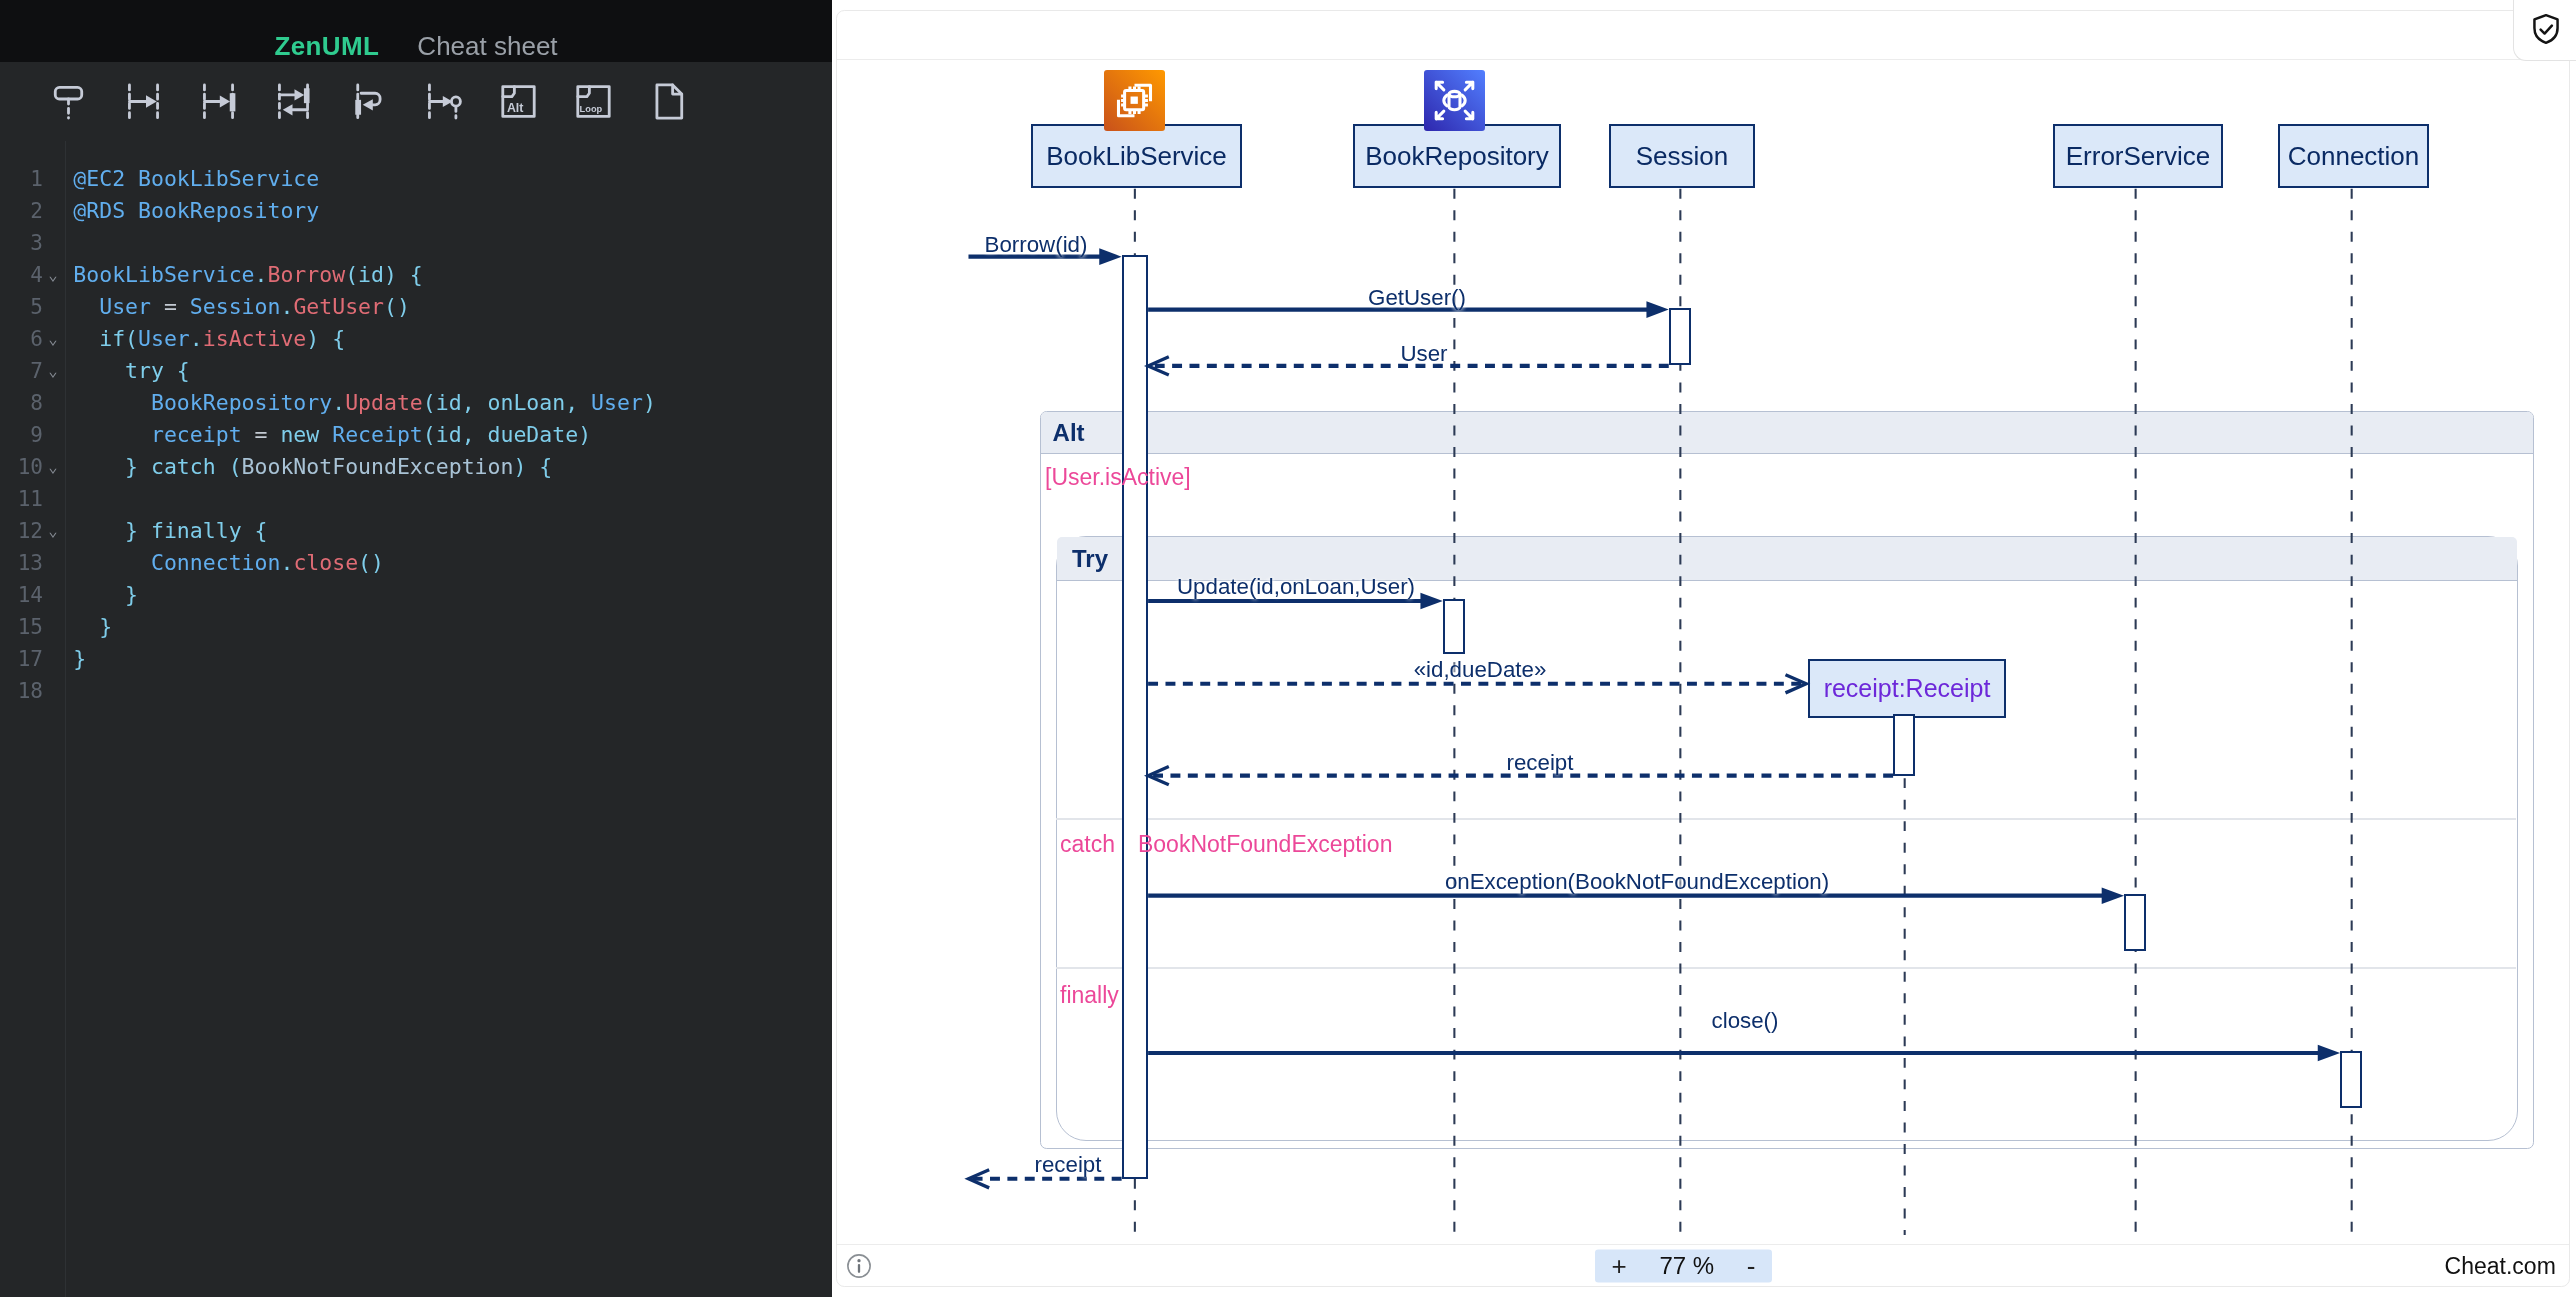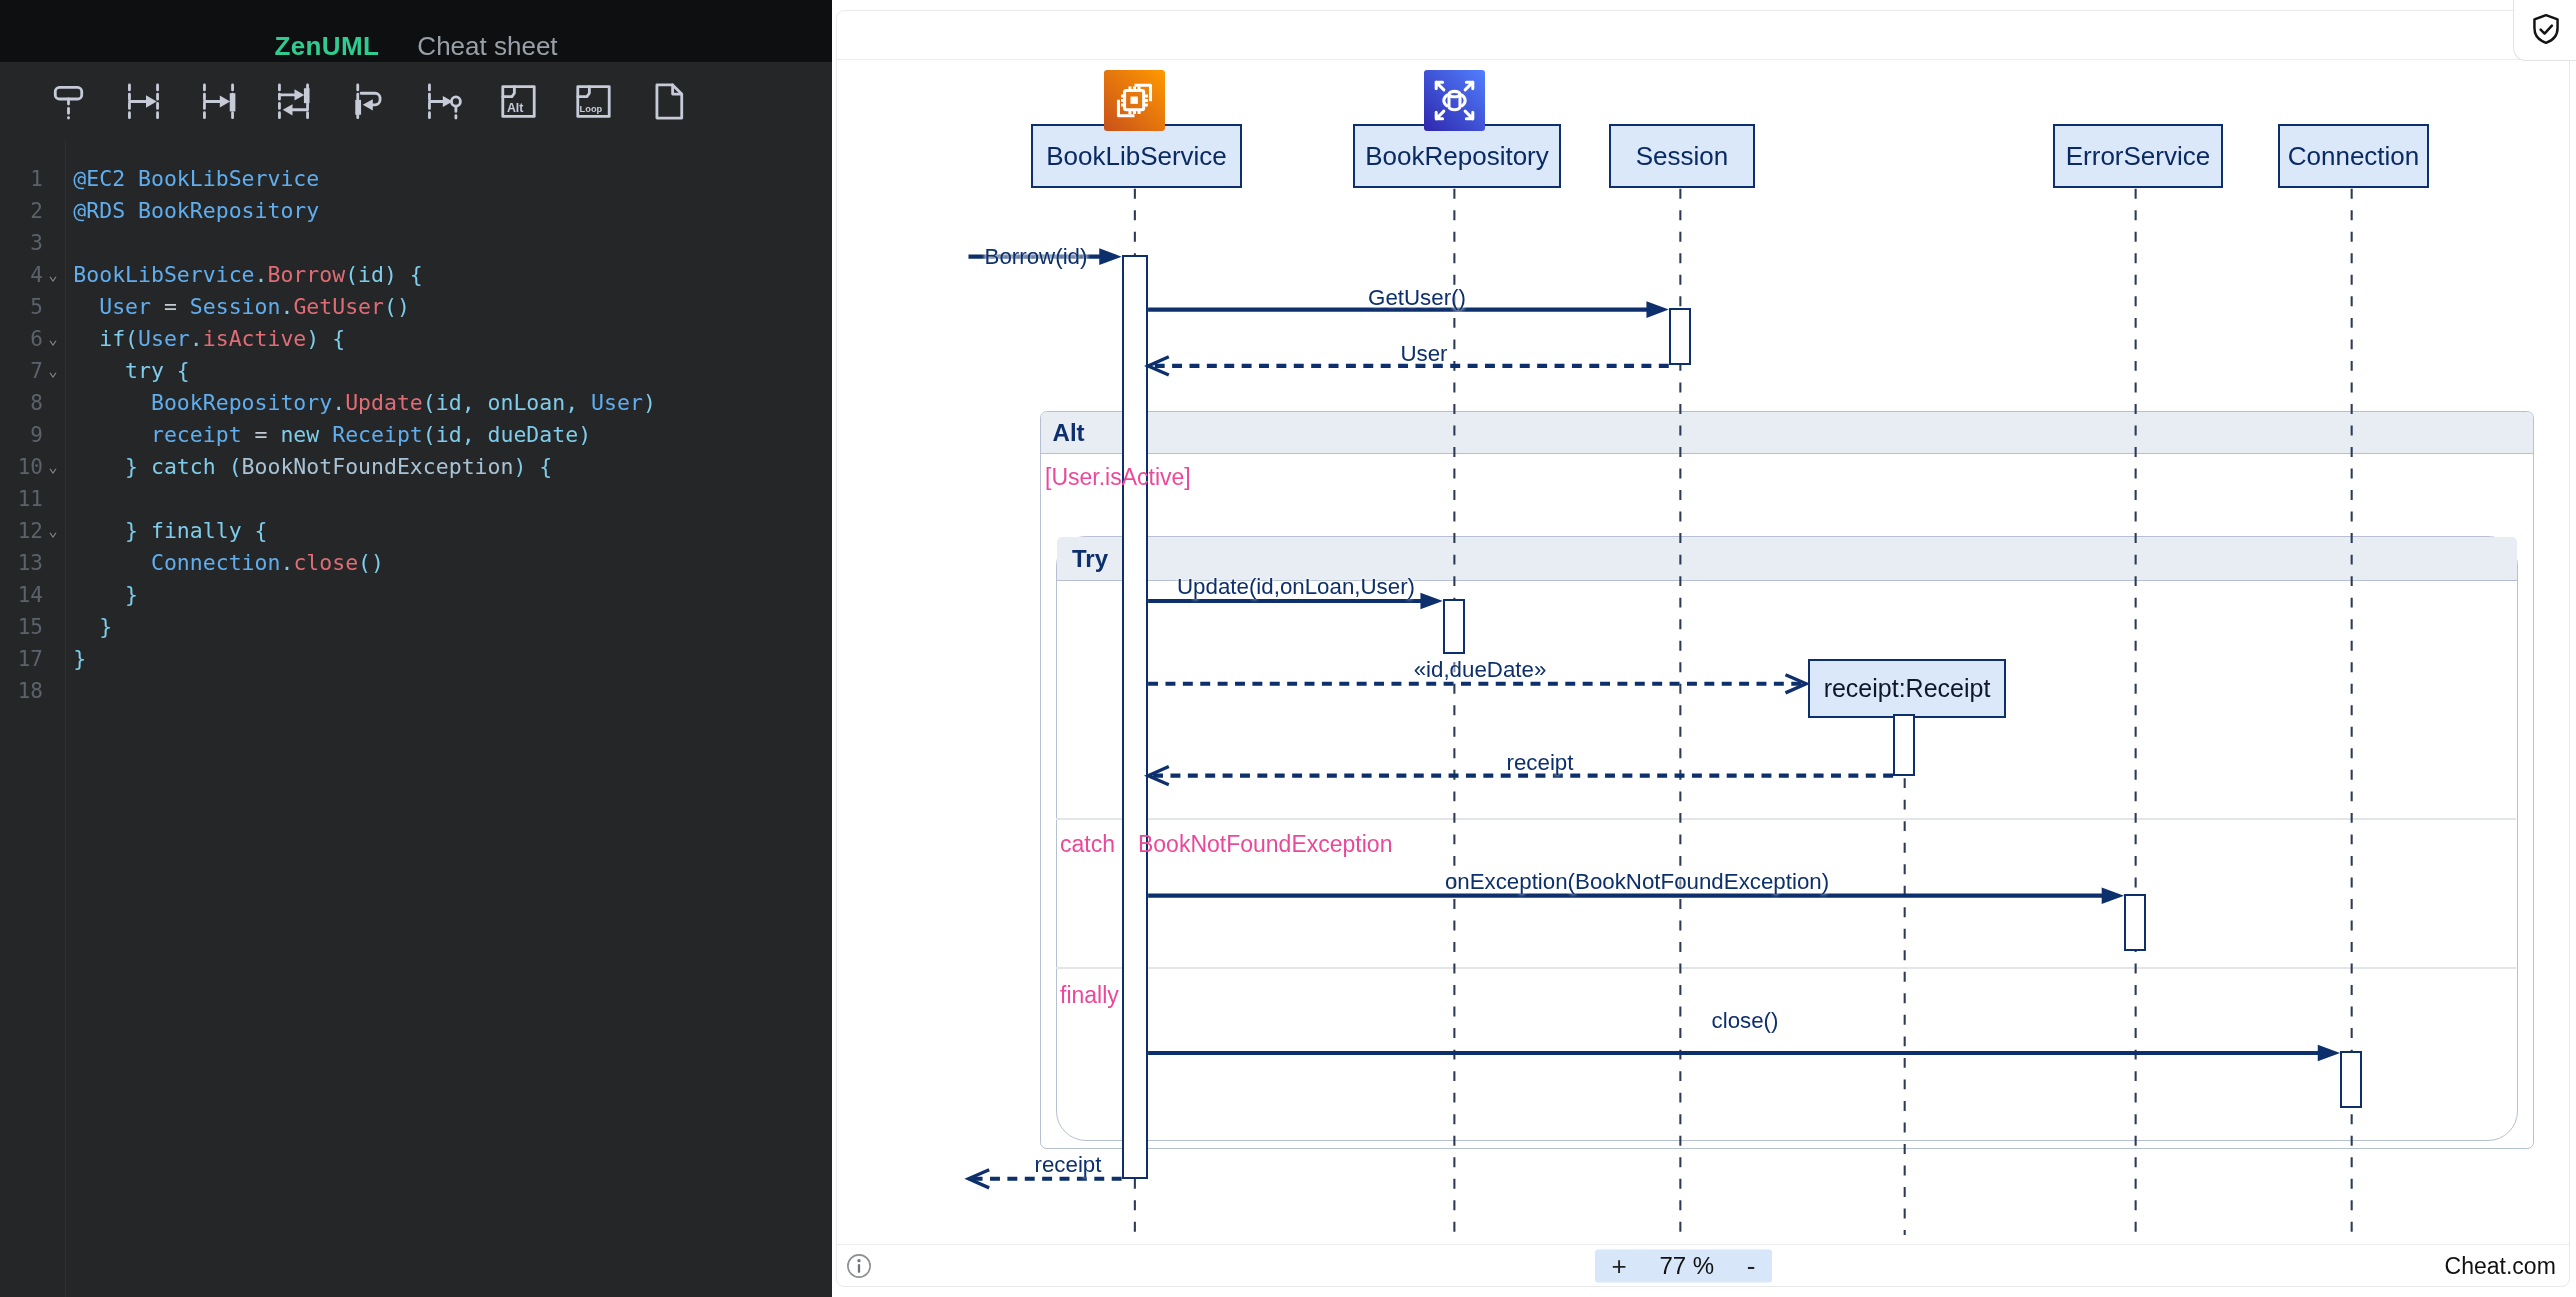--- a/index.html
+++ b/index.html
@@ -47,21 +47,21 @@
 
   svg.layer{position:absolute;left:0;top:0;width:2576px;height:1298px;}
   #lifelines{z-index:3;}
   #arrows{z-index:6;}
 
   .pbox{position:absolute;top:124px;height:60px;background:#dbe8f9;border:2.5px solid #0d2f6b;
         display:flex;align-items:center;justify-content:center;font-size:26px;color:#0a2a63;z-index:4;}
   .picon{position:absolute;top:70px;width:61px;height:61px;z-index:5;}
   .creation-box{position:absolute;left:1808px;top:659px;width:194px;height:55px;background:#dbe8f9;
         border:2.5px solid #0d2f6b;display:flex;align-items:center;justify-content:center;
-        font-size:25px;color:#0f172a;z-index:4;}
+        font-size:25px;color:#6d28d9;z-index:4;}
   .activation{position:absolute;background:#ffffff;border:2.5px solid #0d2f6b;z-index:5;}
   .msg-label{position:absolute;transform:translateX(-50%);white-space:nowrap;font-size:22.3px;color:#0d2f6b;
         z-index:7;text-shadow:0 0 4.1px #fff,0 0 4.1px #fff;}
 
   
   .info-btn{position:absolute;left:8.3px;top:50%;transform:translateY(-50%);width:28px;height:28px;
         background:none;border:none;padding:0;cursor:pointer;}
   .zoom-ctrl{position:absolute;left:758px;top:50%;transform:translateY(-50%);width:177px;height:33px;
         background:#d7e6f9;border-radius:3.3px;display:flex;align-items:center;justify-content:space-between;
         padding:0 13.2px;box-sizing:border-box;}
@@ -388,21 +388,21 @@
         <line x1="2287" y1="937" x2="1390" y2="937" stroke="#0d2f6b" stroke-width="5" stroke-dasharray="12 9"></line>
         <polyline points="1412,926 1387,937 1412,948" fill="none" stroke="#0d2f6b" stroke-width="4"></polyline>
         <line x1="1387" y1="1082" x2="2544" y2="1082" stroke="#0d2f6b" stroke-width="5"></line>
         <polygon points="2566,1082 2539,1072 2539,1092" fill="#0d2f6b"></polygon>
         <line x1="1387" y1="1272" x2="2805" y2="1272" stroke="#0d2f6b" stroke-width="5"></line>
         <polygon points="2827,1272 2800,1262 2800,1282" fill="#0d2f6b"></polygon>
         <line x1="1355" y1="1424" x2="1173" y2="1424" stroke="#0d2f6b" stroke-width="5" stroke-dasharray="12 9"></line>
         <polyline points="1195,1413 1170,1424 1195,1435" fill="none" stroke="#0d2f6b" stroke-width="4"></polyline>
       </svg>
     <div id="msg-labels">
-        <div class="msg-label" style="left: 1036px; top: 244px;">Borrow(id)</div>
+        <div class="msg-label" style="left: 1036px; top: 232px;">Borrow(id)</div>
         <div class="msg-label" style="left: 1417px; top: 285px;">GetUser()</div>
         <div class="msg-label" style="left: 1424px; top: 341px;">User</div>
         <div class="msg-label" style="left: 1296px; top: 574px;">Update(id,onLoan,User)</div>
         <div class="msg-label" style="left: 1480px; top: 657px;">«id,dueDate»</div>
         <div class="msg-label" style="left: 1540px; top: 750px;">receipt</div>
         <div class="msg-label" style="left: 1637px; top: 869px;">onException(BookNotFoundException)</div>
         <div class="msg-label" style="left: 1745px; top: 1008px;">close()</div>
         <div class="msg-label" style="left: 1068px; top: 1152px;">receipt</div>
       </div>
   </div>

